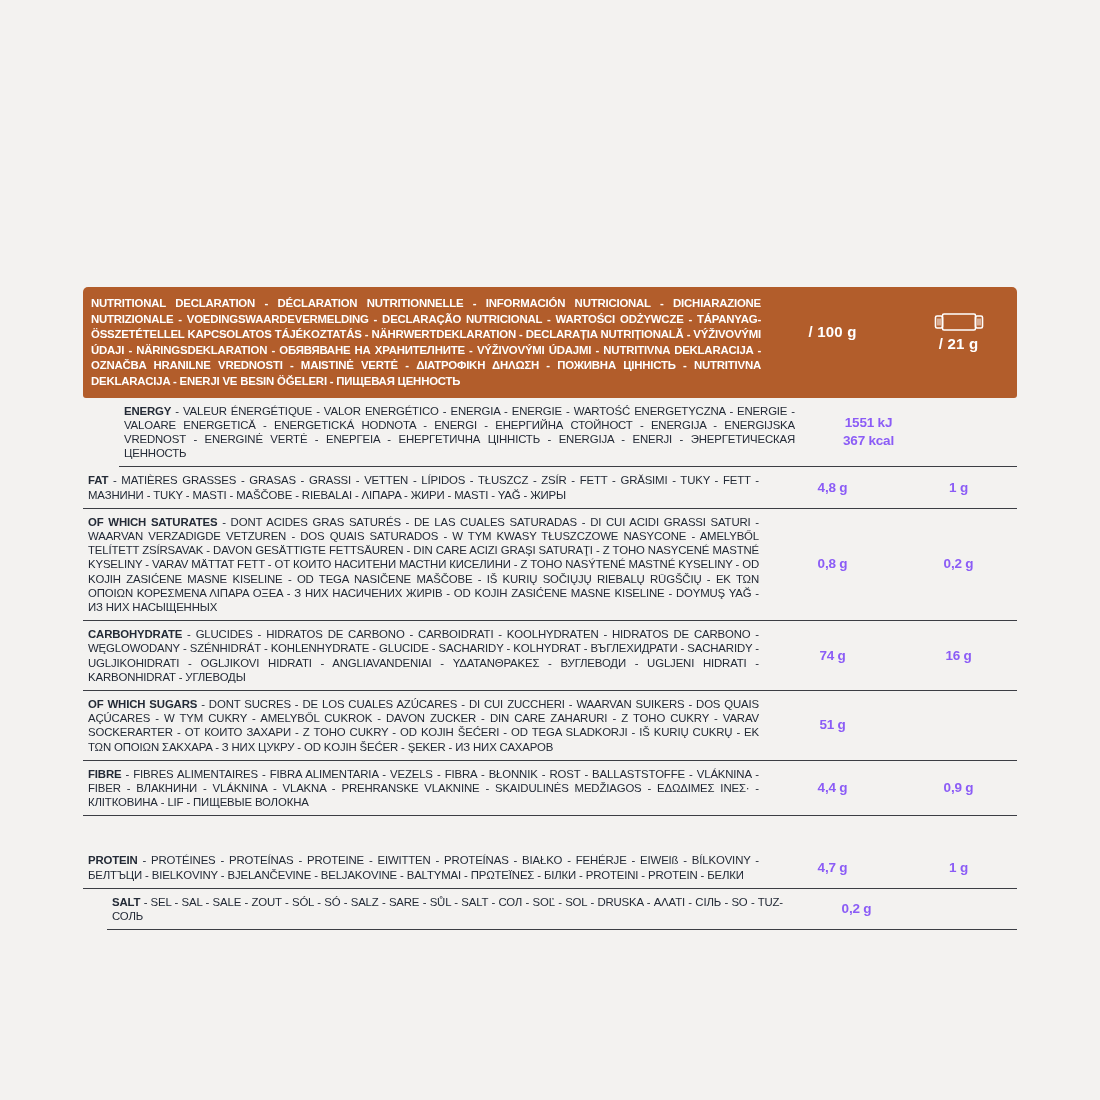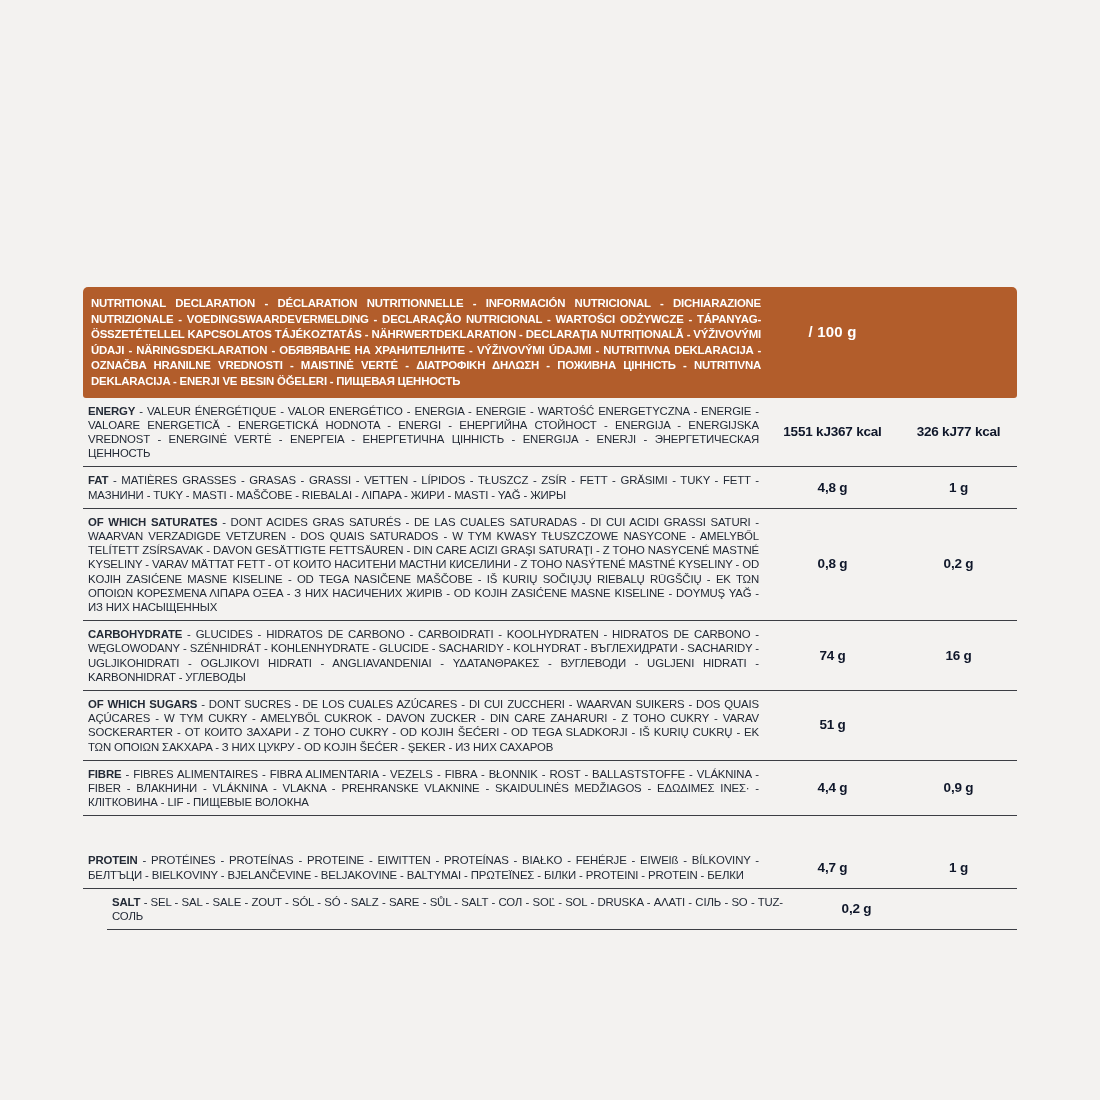--- a/index.html
+++ b/index.html
@@ -66,64 +66,74 @@
     padding: 6px 6px 6px 5px;
     font-size: 11.4px;
     line-height: 14.2px;
     letter-spacing: -0.15px;
     color: #232a36;
     text-align: justify;
   }
   .row-label { font-weight: 700; }
   .cell-val {
     display: flex;
-    flex-direction: row;
+    flex-direction: column;
     align-items: center;
     justify-content: center;
     font-size: 13.5px;
     font-weight: 700;
-    color: #0f172a;
+    color: #8b5cf6;
     line-height: 18px;
     letter-spacing: -0.2px;
   }
-  .row-energy   { min-height: 63px; }
+  .row-energy   { min-height: 63px; margin-left: 36px; }
   .row-fat      { min-height: 39px; }
   .row-sat      { min-height: 98px; }
   .row-carb     { min-height: 55px; }
   .row-sugars   { min-height: 67px; }
   .row-fibre    { min-height: 41px; }
   .row-protein  { min-height: 37px; margin-top: 31px; }
   .row-salt     { min-height: 28px; margin-left: 24px; }
 </style>
 </head>
 <body>
 
 <div class="page">
   <div class="nutrition-table">
 
     <div class="table-header">
       <div class="header-title">NUTRITIONAL DECLARATION - DÉCLARATION NUTRITIONNELLE - INFORMACIÓN NUTRICIONAL - DICHIARAZIONE NUTRIZIONALE - VOEDINGSWAARDEVERMELDING - DECLARAÇÃO NUTRICIONAL - WARTOŚCI ODŻYWCZE - TÁPANYAG-ÖSSZETÉTELLEL KAPCSOLATOS TÁJÉKOZTATÁS - NÄHRWERTDEKLARATION - DECLARAȚIA NUTRIȚIONALĂ - VÝŽIVOVÝMI ÚDAJI - NÄRINGSDEKLARATION - ОБЯВЯВАНЕ НА ХРАНИТЕЛНИТЕ - VÝŽIVOVÝMI ÚDAJMI - NUTRITIVNA DEKLARACIJA - OZNAČBA HRANILNE VREDNOSTI - MAISTINĖ VERTĖ - ΔΙΑΤΡΟΦΙΚΗ ΔΗΛΩΣΗ - ПОЖИВНА ЦІННІСТЬ - NUTRITIVNA DEKLARACIJA - ENERJI VE BESIN ÖĞELERI - ПИЩЕВАЯ ЦЕННОСТЬ</div>
       <div class="header-col">
         <span class="header-col-label">/ 100 g</span>
       </div>
+      <div class="header-col">
+        <span class="bar-icon-wrap">
+          <svg width="50" height="20" viewBox="0 0 50 20" fill="none" stroke="#ffffff" stroke-width="1.6">
+            <rect x="1.5" y="4" width="7" height="12" rx="1.5"></rect>
+            <rect x="41.5" y="4" width="7" height="12" rx="1.5"></rect>
+            <rect x="8.5" y="2" width="33" height="16" rx="1.5"></rect>
+            <line x1="4" y1="6.5" x2="4" y2="13.5" stroke-width="1"></line>
+            <line x1="6" y1="6.5" x2="6" y2="13.5" stroke-width="1"></line>
+            <line x1="44" y1="6.5" x2="44" y2="13.5" stroke-width="1"></line>
+            <line x1="46" y1="6.5" x2="46" y2="13.5" stroke-width="1"></line>
+          </svg>
+        </span>
+        <span class="header-col-label">/ 21 g</span>
+      </div>
     </div>
 
     <div class="row row-energy">
       <div class="cell-text">
         <span class="row-label">ENERGY</span>
         <span class="row-translations">- VALEUR ÉNERGÉTIQUE - VALOR ENERGÉTICO - ENERGIA - ENERGIE - WARTOŚĆ ENERGETYCZNA - ENERGIE - VALOARE ENERGETICĂ - ENERGETICKÁ HODNOTA - ENERGI - ЕНЕРГИЙНА СТОЙНОСТ - ENERGIJA - ENERGIJSKA VREDNOST - ENERGINĖ VERTĖ - ΕΝΕΡΓΕΙΑ - ЕНЕРГЕТИЧНА ЦІННІСТЬ - ENERGIJA - ENERJI - ЭНЕРГЕТИЧЕСКАЯ ЦЕННОСТЬ</span>
       </div>
       <div class="cell-val">
         <div>1551 kJ</div>
         <div>367 kcal</div>
       </div>
-      <div class="cell-val">
-        <div>326 kJ</div>
-        <div>77 kcal</div>
-      </div>
     </div>
 
     <div class="row row-fat">
       <div class="cell-text">
         <span class="row-label">FAT</span>
         <span class="row-translations">- MATIÈRES GRASSES - GRASAS - GRASSI - VETTEN - LÍPIDOS - TŁUSZCZ - ZSÍR - FETT - GRĂSIMI - TUKY - FETT - МАЗНИНИ - TUKY - MASTI - MAŠČOBE - RIEBALAI - ΛΙΠΑΡΑ - ЖИРИ - MASTI - YAĞ - ЖИРЫ</span>
       </div>
       <div class="cell-val">
         <div>4,8 g</div>
       </div>

